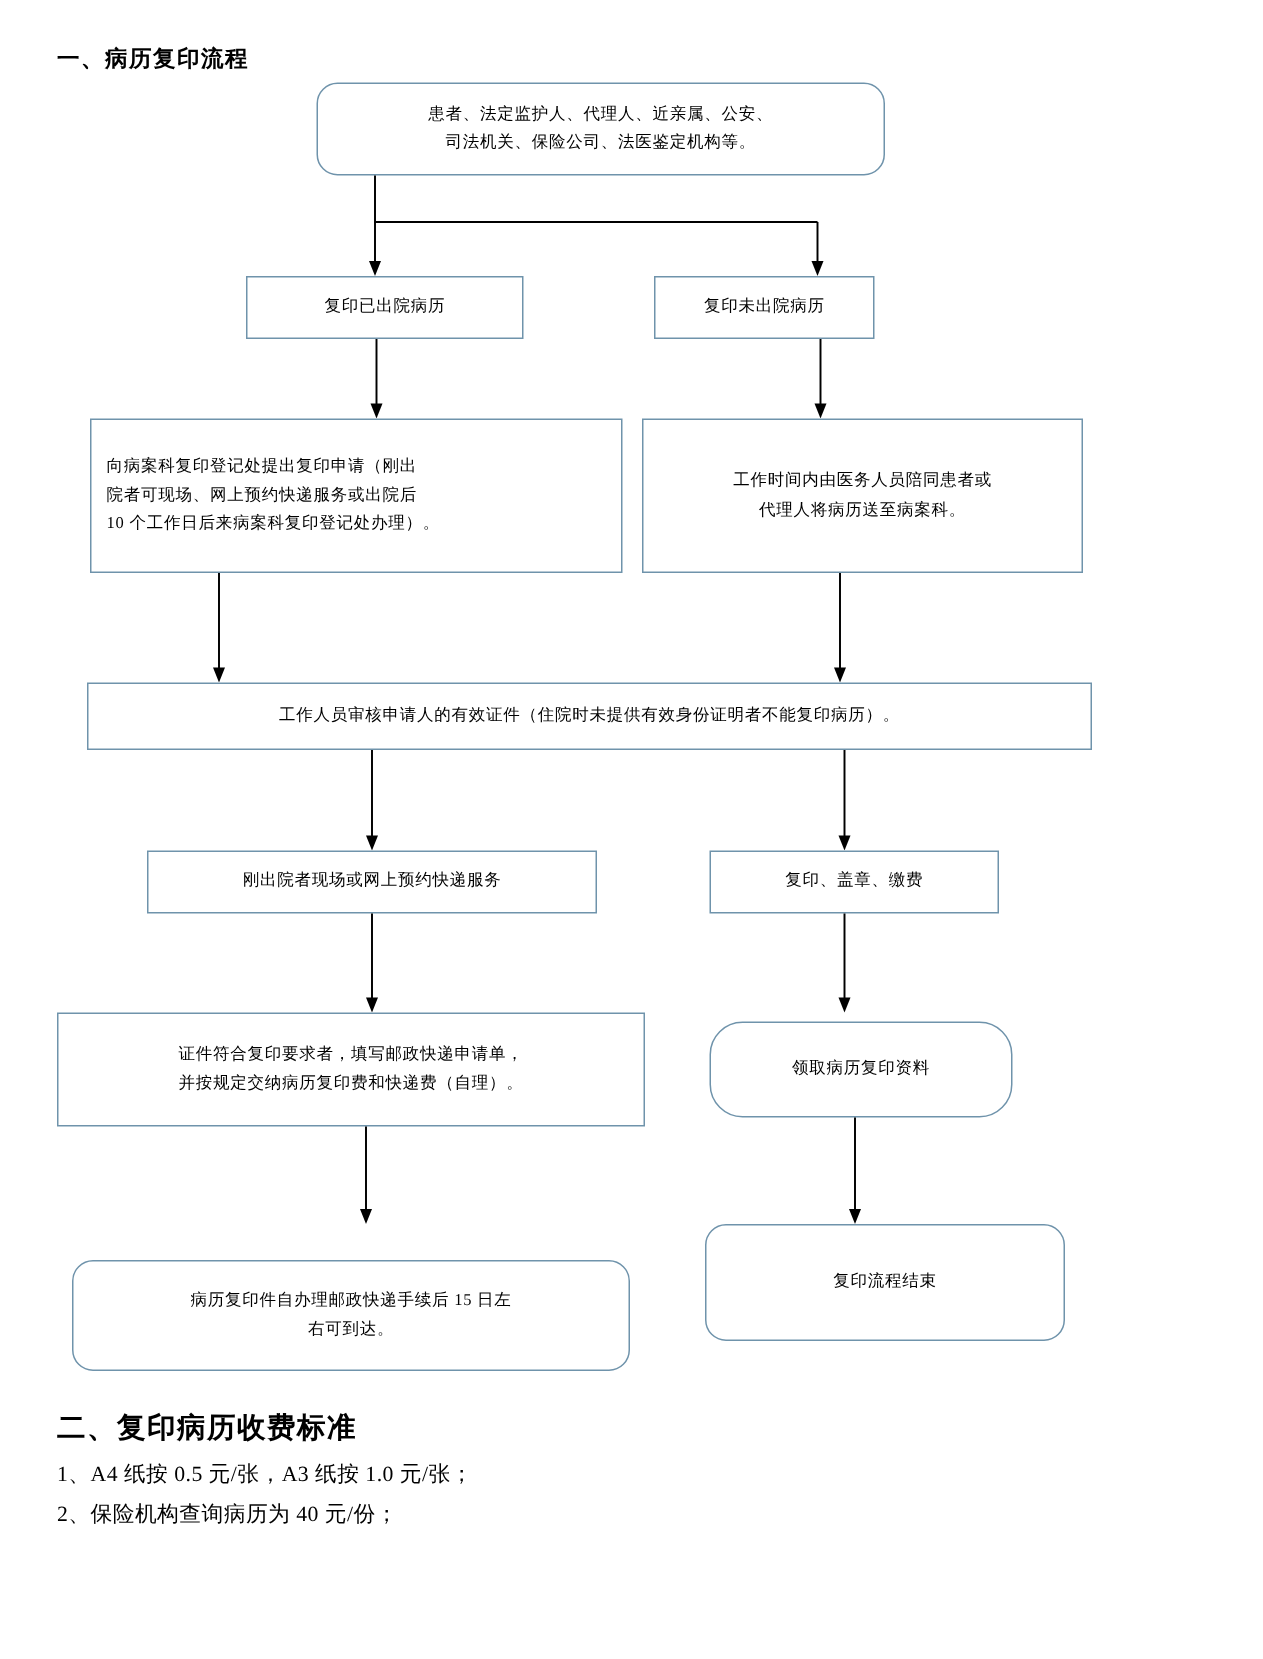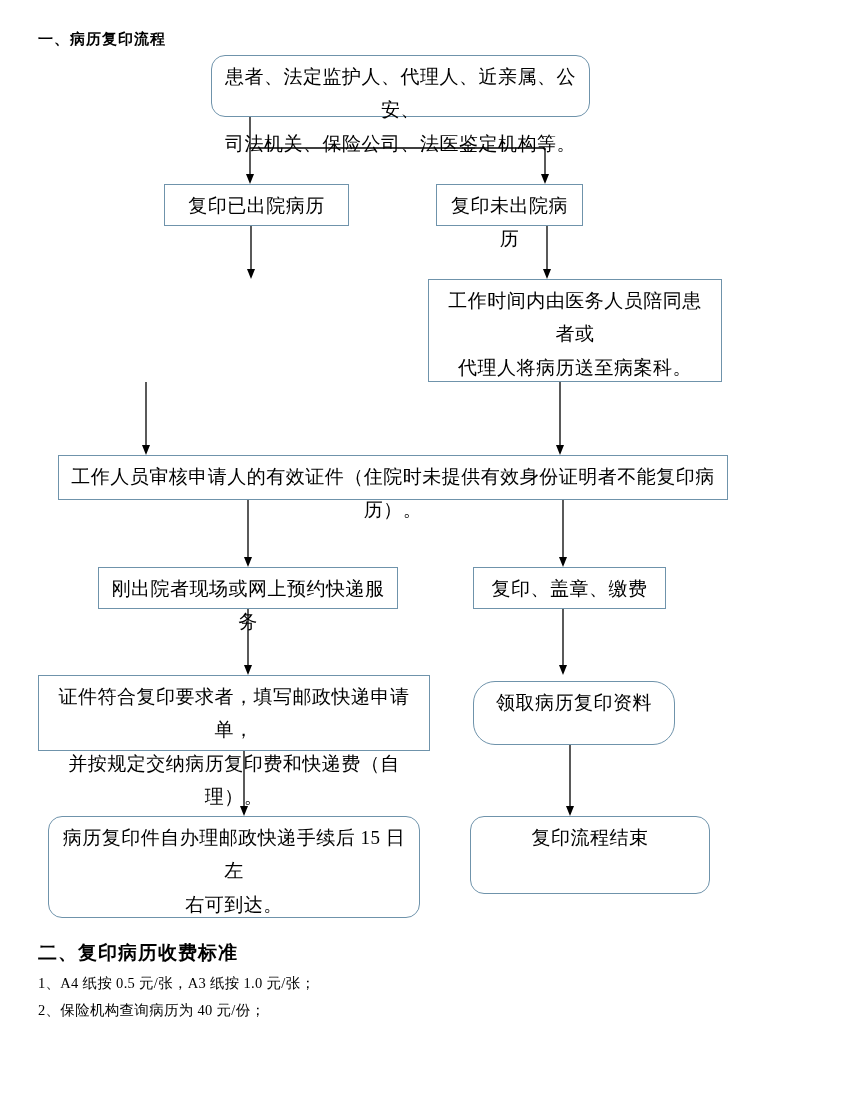--- a/index.html
+++ b/index.html
@@ -26,23 +26,24 @@
     font-size: 15px;
     letter-spacing: 1px;
     font-family: "Liberation Serif", "DejaVu Serif", serif;
   }
   .node {
     position: absolute;
     box-sizing: border-box;
     border: 1px solid #6f93ab;
     background: #ffffff;
     display: flex;
+    align-items: center;
     justify-content: center;
     text-align: center;
-    font-size: 19px;
+    font-size: 11px;
     line-height: 1.75;
     padding: 4px 10px;
     letter-spacing: 0.5px;
   }
   .node.rounded {
     border-radius: 14px;
   }
   .node .txt {
     display: block;
     width: 100%;
@@ -109,20 +110,25 @@
 
   <div class="arrow" style="left:0px; top:0px; width:842px; height:1106px;">
     <svg width="842" height="1106">
       <path d="M251,226 L251,272" stroke="#000" stroke-width="1.3" fill="none"></path>
       <polygon points="251,279 247,269 255,269" fill="#000"></polygon>
       <path d="M547,226 L547,272" stroke="#000" stroke-width="1.3" fill="none"></path>
       <polygon points="547,279 543,269 551,269" fill="#000"></polygon>
     </svg>
   </div>
 
+  <div class="node justify" style="left:60px; top:279px; width:355px; height:103px; justify-content:flex-start;">
+    <span class="txt">向病案科复印登记处提出复印申请（刚出
+院者可现场、网上预约快递服务或出院后
+10 个工作日后来病案科复印登记处办理）。</span>
+  </div>
 
   <div class="node" style="left:428px; top:279px; width:294px; height:103px;">
     <span class="txt">工作时间内由医务人员陪同患者或
 代理人将病历送至病案科。</span>
   </div>
 
   <div class="arrow" style="left:0px; top:0px; width:842px; height:1106px;">
     <svg width="842" height="1106">
       <path d="M146,382 L146,448" stroke="#000" stroke-width="1.3" fill="none"></path>
       <polygon points="146,455 142,445 150,445" fill="#000"></polygon>
@@ -172,21 +178,21 @@
 
   <div class="arrow" style="left:0px; top:0px; width:842px; height:1106px;">
     <svg width="842" height="1106">
       <path d="M244,751 L244,809" stroke="#000" stroke-width="1.3" fill="none"></path>
       <polygon points="244,816 240,806 248,806" fill="#000"></polygon>
       <path d="M570,745 L570,809" stroke="#000" stroke-width="1.3" fill="none"></path>
       <polygon points="570,816 566,806 574,806" fill="#000"></polygon>
     </svg>
   </div>
 
-  <div class="node rounded" style="left:48px; top:816px; width:372px; height:102px;">
+  <div class="node rounded" style="left:48px; top:840px; width:372px; height:74px;">
     <span class="txt">病历复印件自办理邮政快递手续后 15 日左
 右可到达。</span>
   </div>
 
   <div class="node rounded" style="left:470px; top:816px; width:240px; height:78px;">
     <span class="txt">复印流程结束</span>
   </div>
 
   <div class="fee-block" style="left:38px; top:935px; width:770px;">
     <p class="fee-title">二、复印病历收费标准</p>

